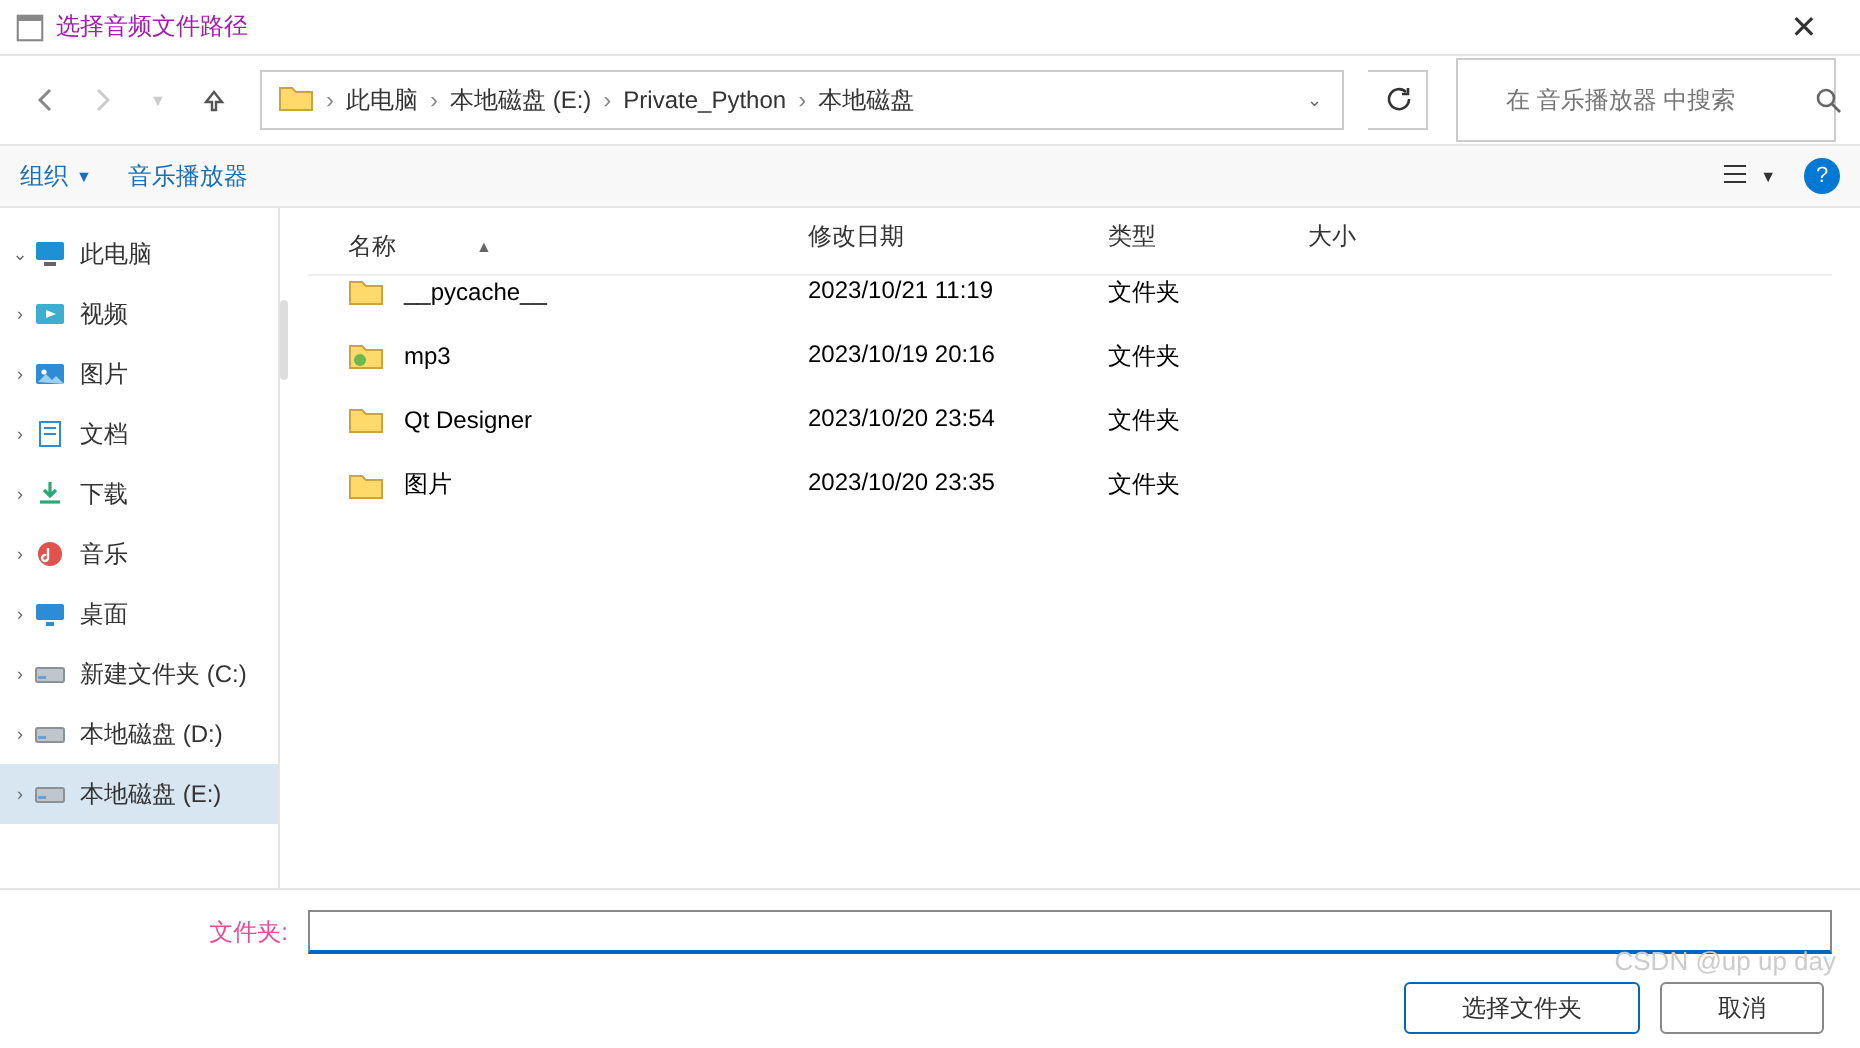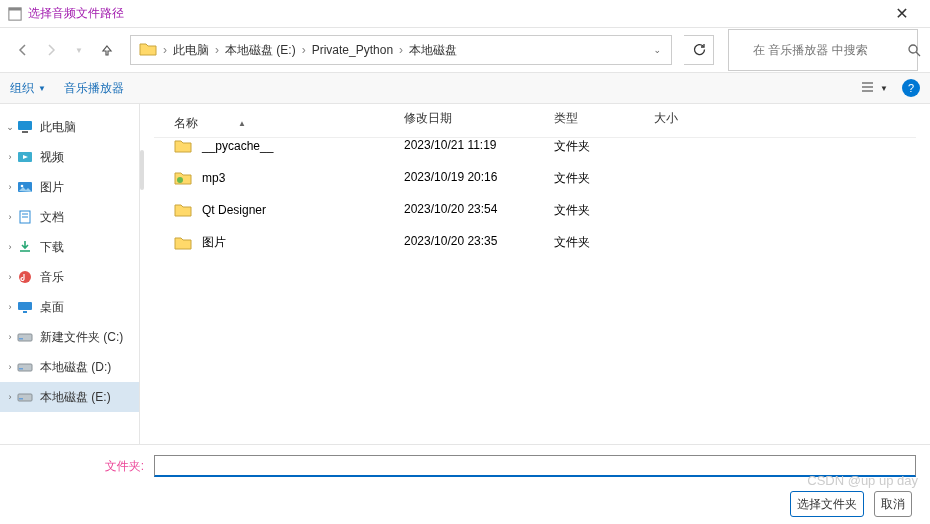--- a/index.html
+++ b/index.html
@@ -41,21 +41,21 @@
 .col-size { width: 80px; }
 .sort-ind { font-size: 8px; color: #666; margin-left: 40px; }
 .row { display: flex; height: 32px; align-items: flex-start; cursor: pointer; }
 .row .ic { width: 18px; height: 16px; margin-right: 10px; }
 .row .nm { flex: 1; }
 .footer { border-top: 1px solid #e5e5e5; padding: 10px 14px 6px; }
 .frow1 { display: flex; align-items: center; margin-bottom: 14px; }
 .flabel { width: 140px; text-align: right; padding-right: 10px; color: #ec4899; }
 .finput { flex: 1; height: 22px; border: 1px solid #888; border-bottom: 2px solid #0067c0; padding: 0 6px; outline: none; }
 .frow2 { display: flex; justify-content: flex-end; gap: 10px; padding-right: 4px; }
-.btn { height: 26px; padding: 0 6px; border: 1px solid #888; background: #fff; cursor: pointer; border-radius: 3px; color: #333; }
+.btn { height: 26px; padding: 0 28px; border: 1px solid #888; background: #fff; cursor: pointer; border-radius: 3px; color: #333; }
 .btn.primary { border-color: #0067c0; }
 .watermark { position: absolute; right: 12px; bottom: 36px; color: #ccc; font-size: 13px; pointer-events: none; }
 svg { display: block; }
 </style>
 </head>
 <body>
 
 <div class="titlebar">
   <span class="ticon">
     <svg viewBox="0 0 16 16">

